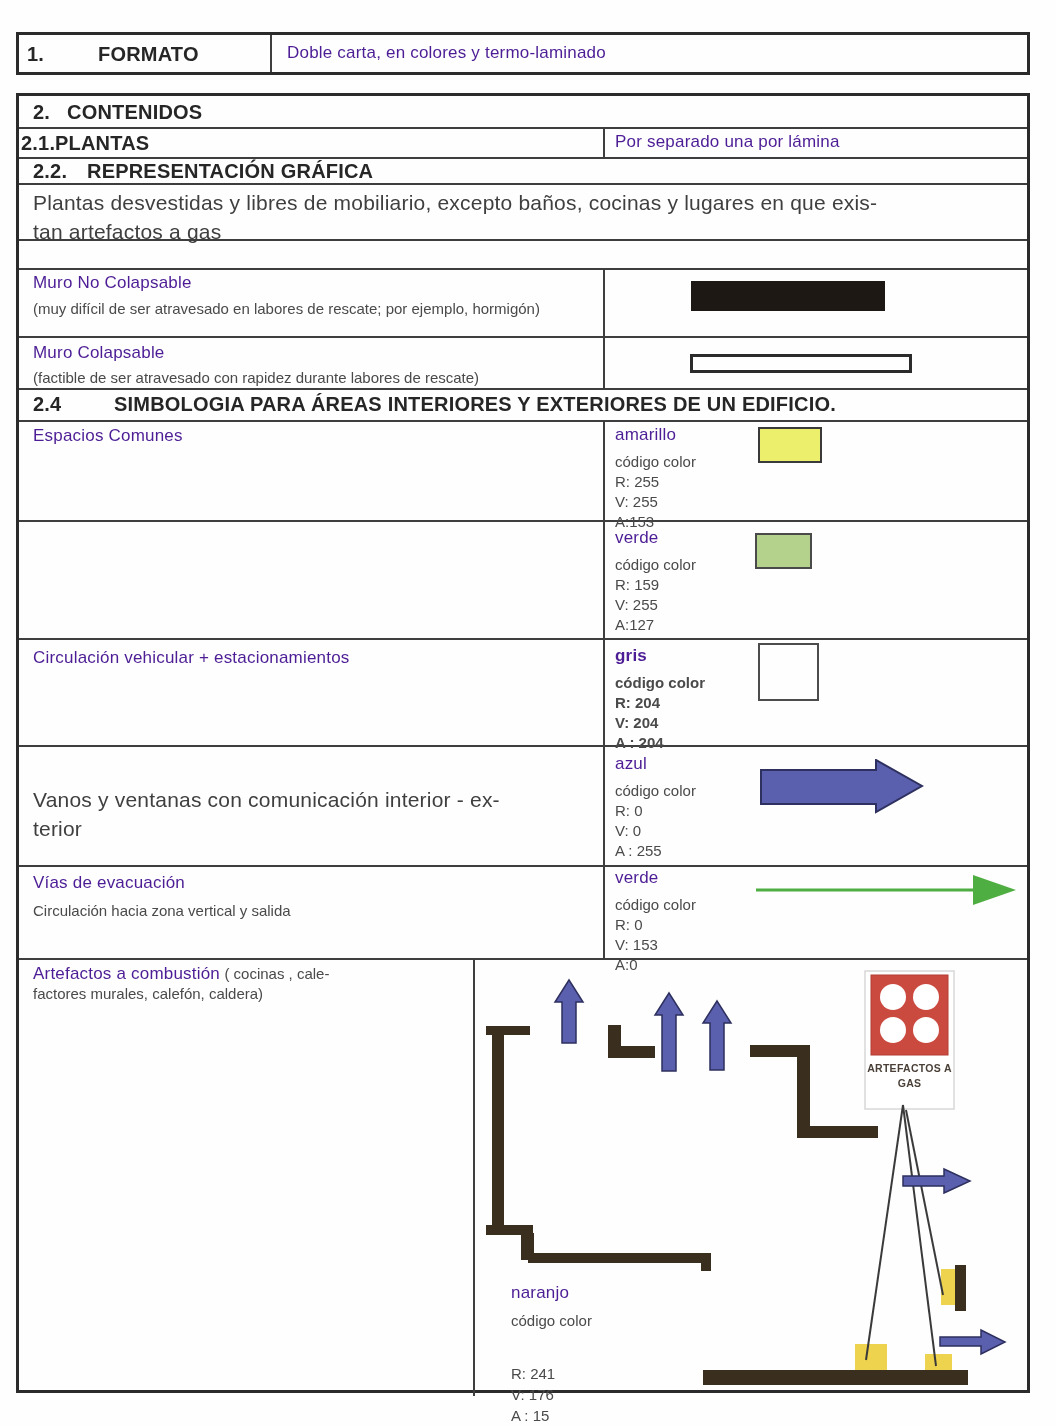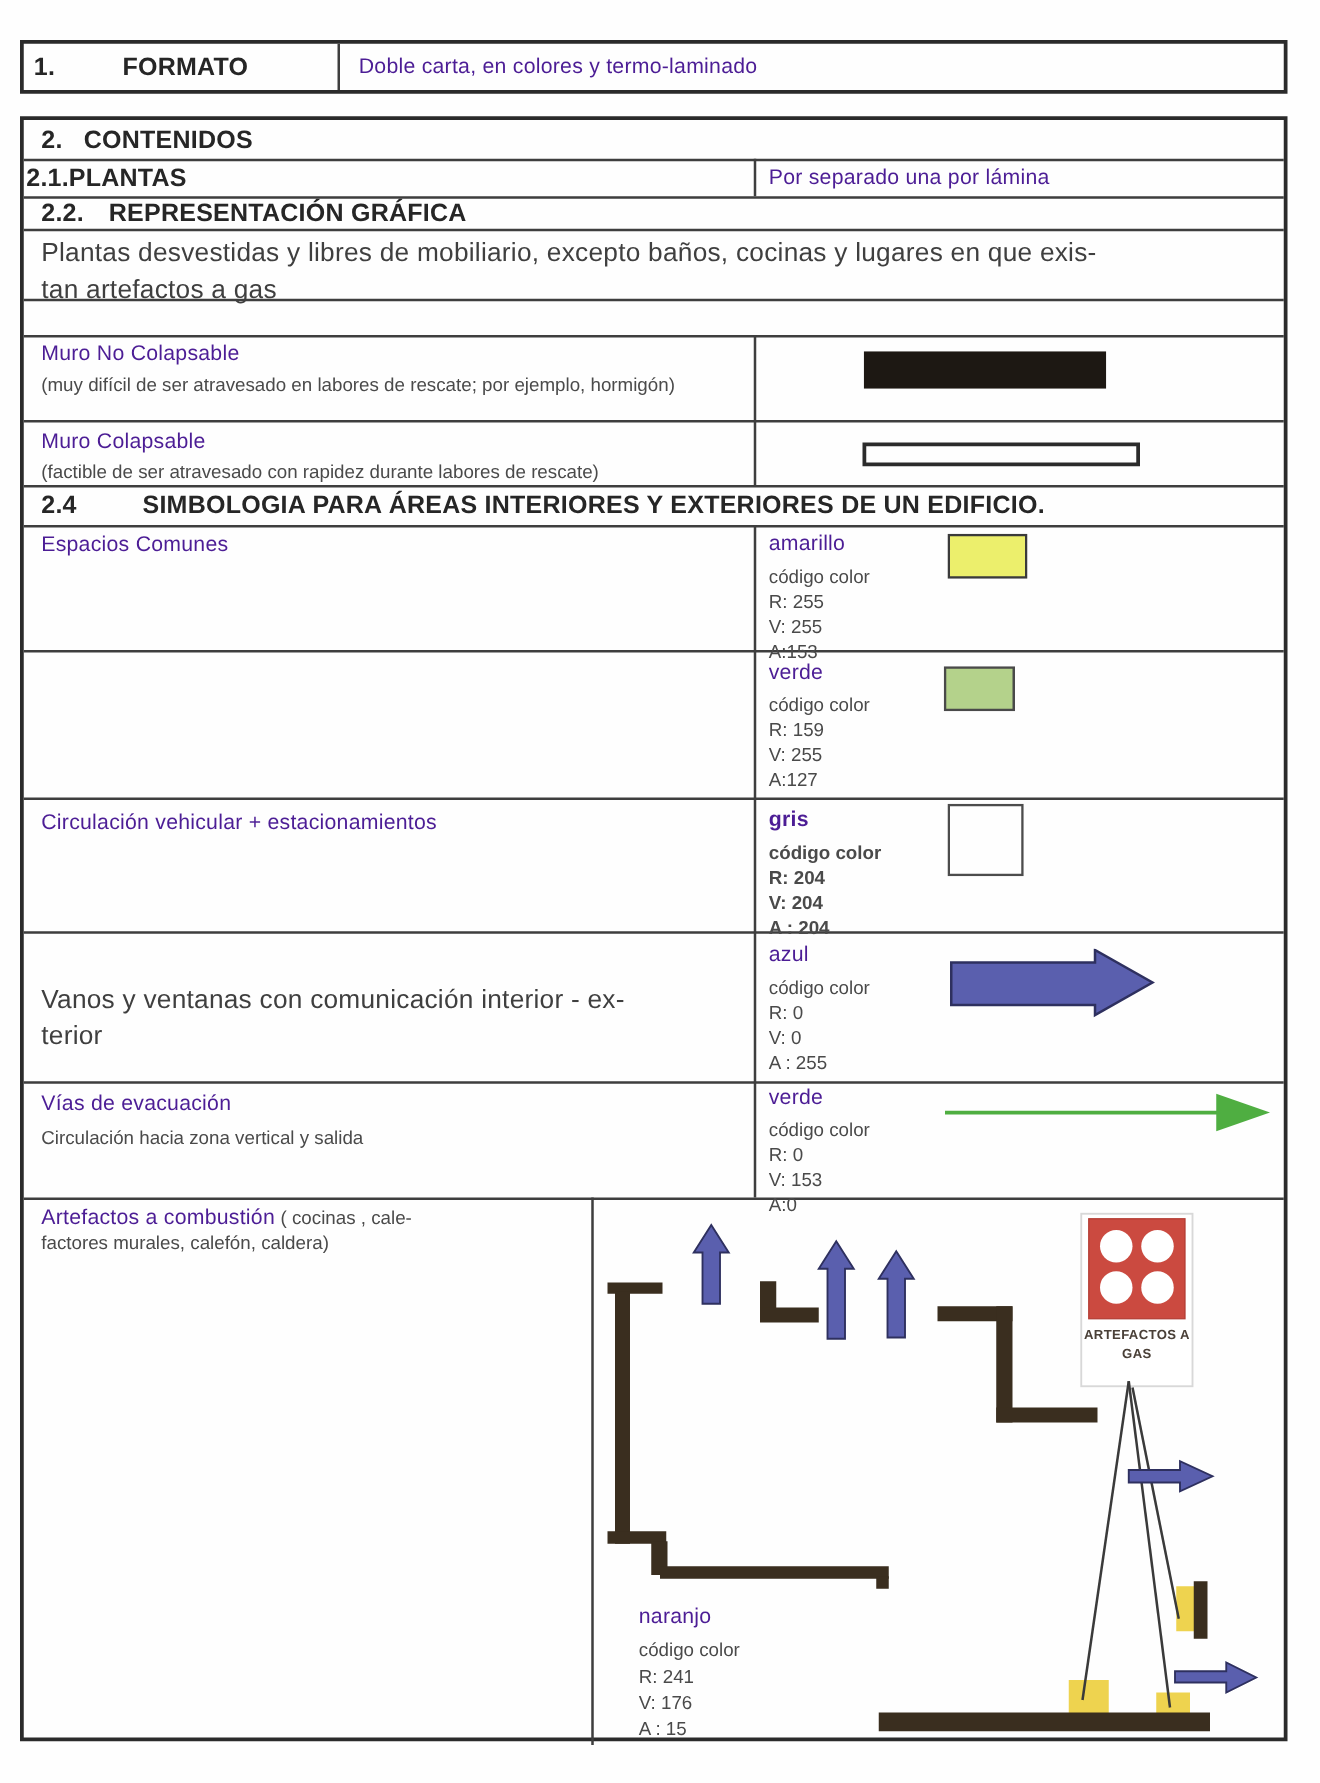--- a/index.html
+++ b/index.html
@@ -208,19 +208,19 @@
     </svg>
 
     <div class="abs gaslabel" style="left:846px;top:965px;width:89px;">
       <div>ARTEFACTOS A</div>
       <div>GAS</div>
     </div>
 
     <div class="abs info" style="left:492px;top:1185px;">
       <div class="big name">naranjo</div>
       <div class="small" style="line-height:21px;">código color</div>
-      <div class="small" style="line-height:21px;">R: 241</div>
+      <div class="small" style="line-height:21px;margin-top:32px;">R: 241</div>
       <div class="small" style="line-height:21px;">V: 176</div>
       <div class="small" style="line-height:21px;">A : 15</div>
     </div>
 
   </div>
 </div>
 
 </body></html>

